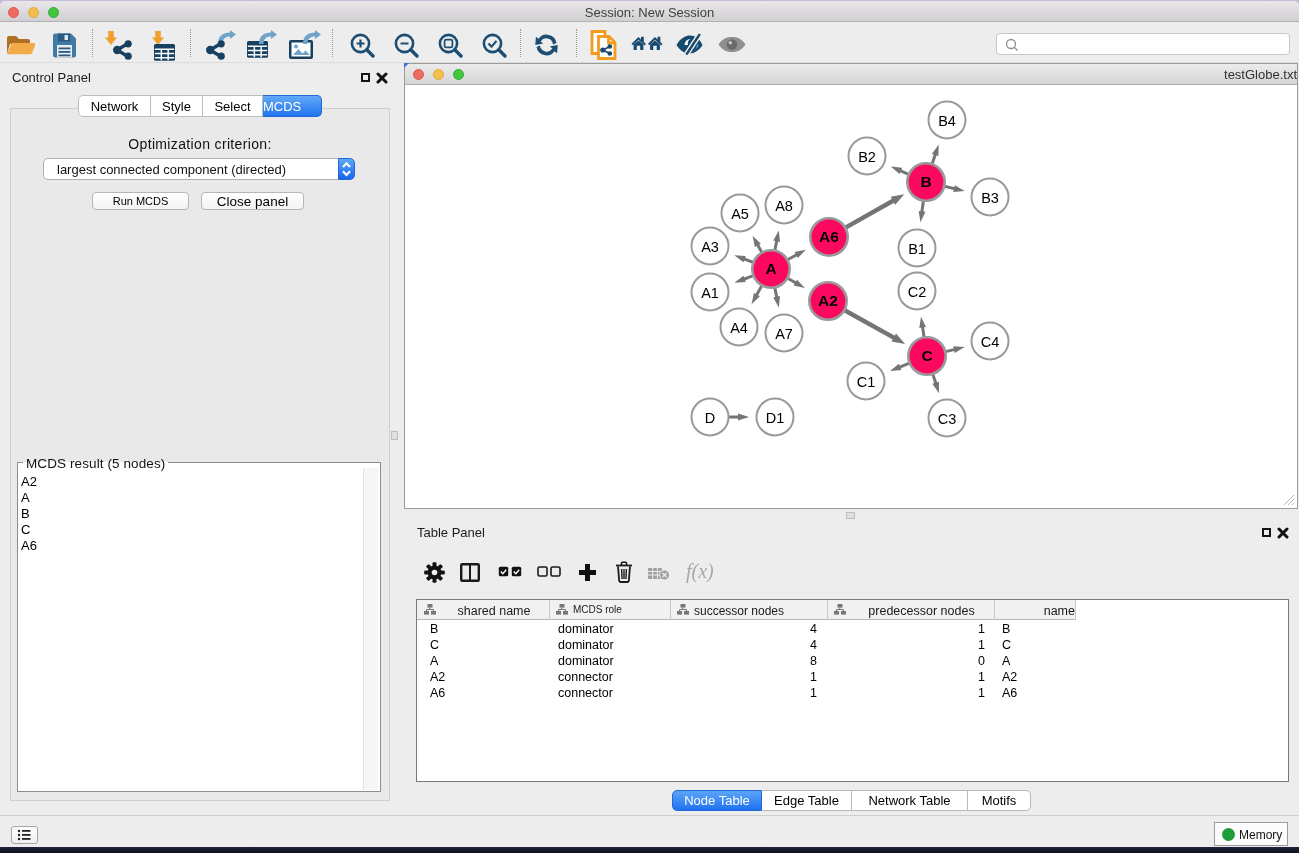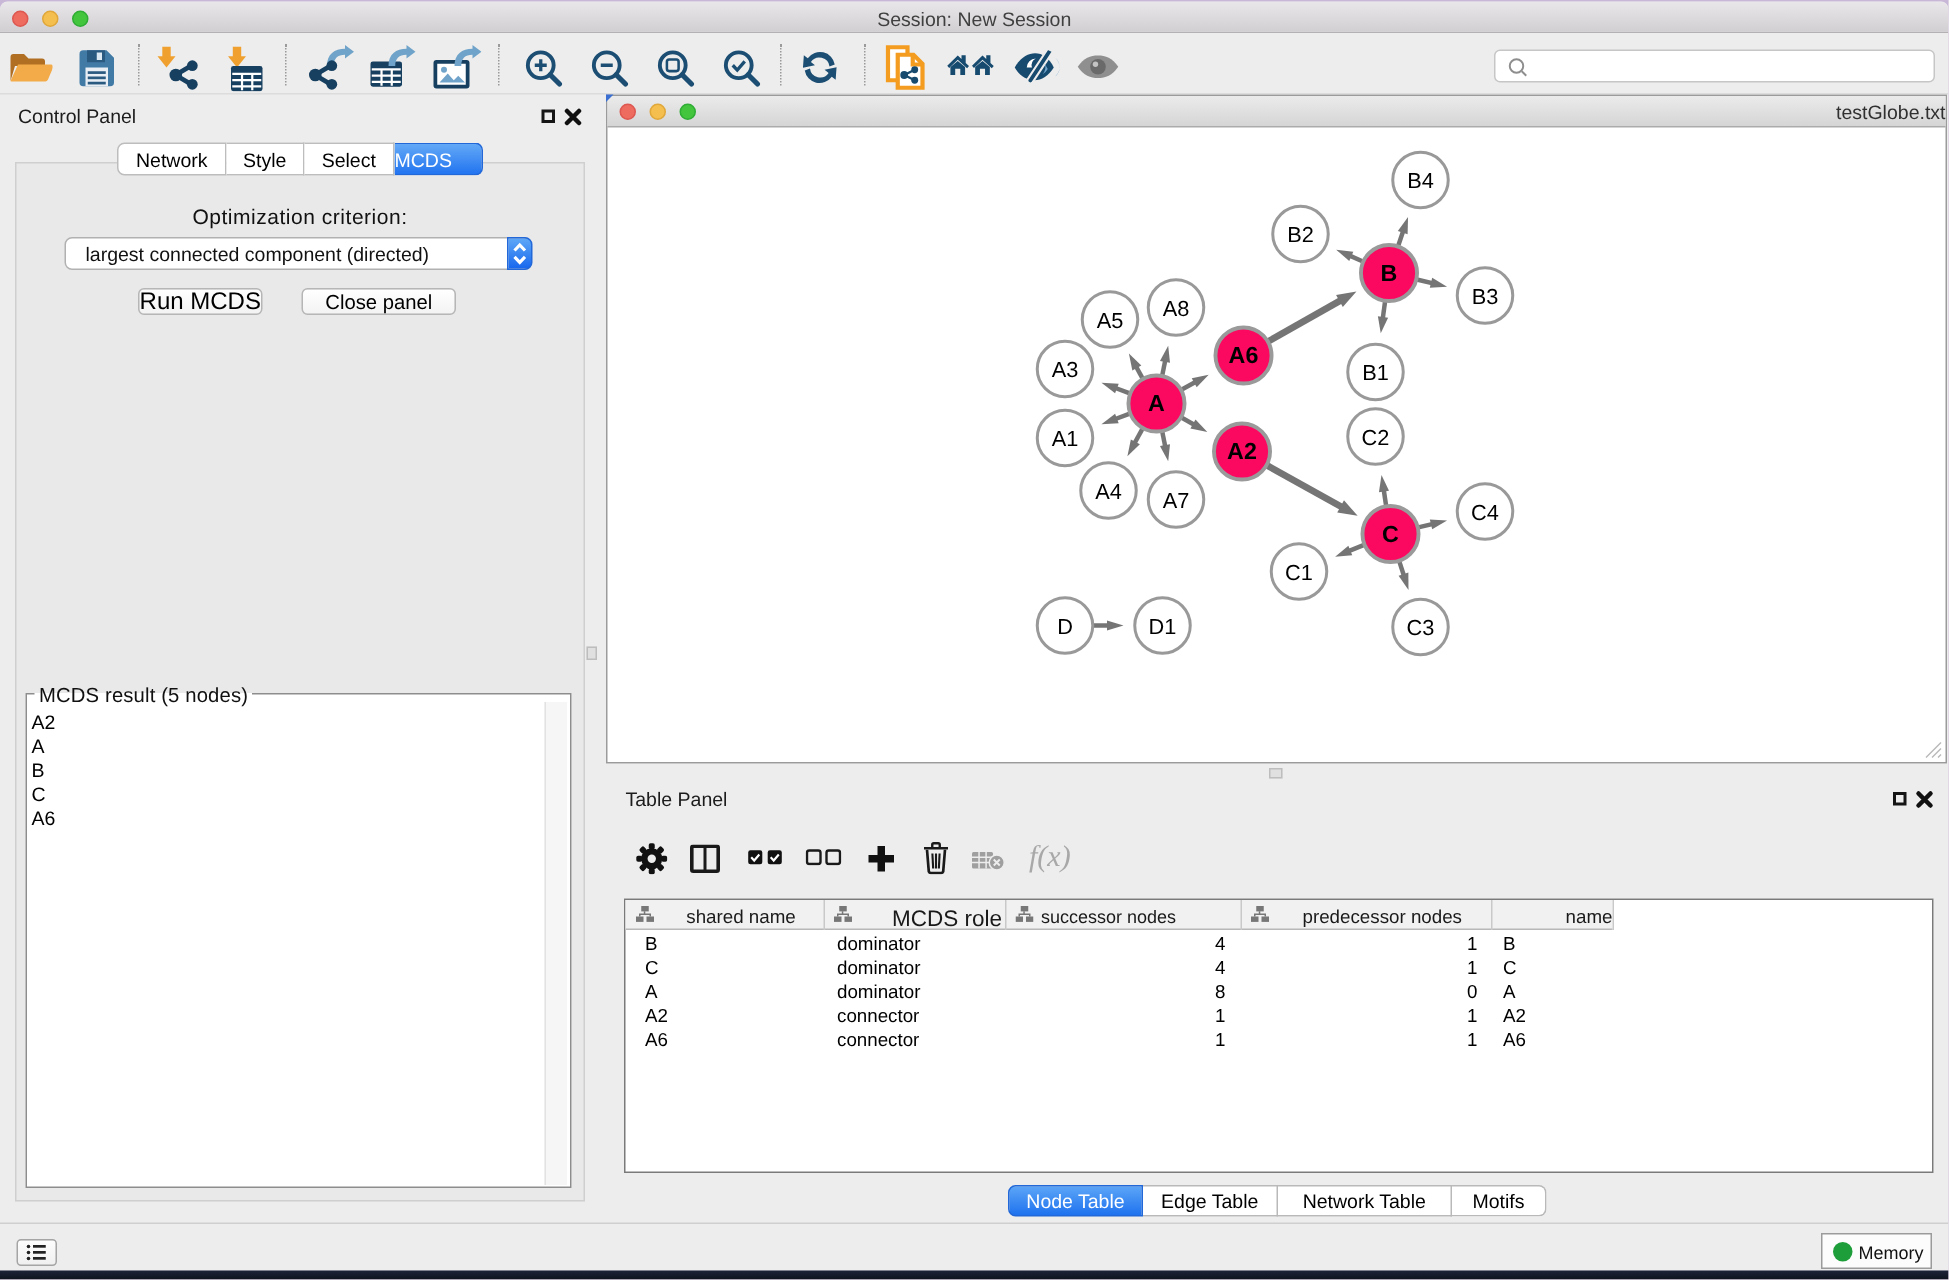--- a/index.html
+++ b/index.html
@@ -210,21 +210,21 @@
   <div class="abs" style="left:13px;top:3px;font-size:13px;color:#111">largest connected component (directed)</div>
   <div class="abs" style="left:294px;top:-1px;width:17px;height:22px;background:linear-gradient(#5ea8f7,#1767ee);border-radius:0 5px 5px 0;border:1px solid #2268d8">
     <svg width="15" height="20" viewBox="0 0 15 20">
           <g stroke="#fff" stroke-width="2.1" fill="none" stroke-linejoin="miter">
             <path d="M4 8 L7.5 4.3 L11 8"></path>
             <path d="M4 12.2 L7.5 15.9 L11 12.2"></path>
           </g>
         </svg>
   </div>
 </div>
-<div class="abs" style="left:92px;top:192px;width:83px;height:18px;background:linear-gradient(#fff,#f3f3f3);border:1px solid #b6b6b6;border-radius:4px;font-size:16px;text-align:center;line-height:17px">Run MCDS</div>
+<div class="abs" style="left:92px;top:192px;width:97px;height:18px;background:linear-gradient(#fff,#f3f3f3);border:1px solid #b6b6b6;border-radius:4px;font-size:11px;text-align:center;line-height:17px">Run MCDS</div>
 <div class="abs" style="left:201px;top:192px;width:103px;height:18px;background:linear-gradient(#fff,#f3f3f3);border:1px solid #b6b6b6;border-radius:4px;font-size:13.5px;text-align:center;line-height:17px">Close panel</div>
 
 <div class="abs" style="left:17px;top:462px;width:364px;height:330px;background:#fff;border:1px solid #8d8d8d"></div>
 <div class="abs" style="left:23px;top:455px;width:145px;height:7px;background:#e9e9e9"></div>
     <div class="abs" style="left:23px;top:462px;width:145px;height:8px;background:#fff"></div>
     <div class="abs" style="left:26px;top:455.5px;font-size:13.5px;letter-spacing:0.1px;color:#111">MCDS result (5 nodes)</div>
 <div class="abs" style="left:363px;top:468px;width:15px;height:322px;background:#f6f6f6;border-left:1px solid #e2e2e2"></div>
 <div class="abs" style="left:21px;top:474px;font-size:13px;line-height:16px;color:#000">A2<br>A<br>B<br>C<br>A6</div>
 
 <div class="abs" style="left:391px;top:431px;width:7px;height:9px;background:#e0e0e0;border:1px solid #bdbdbd"></div>
@@ -412,21 +412,21 @@
     </svg>
 <div class="abs" style="left:441px;top:603.5px;width:106px;text-align:center;font-size:12.5px;color:#1a1a1a">shared name</div>
 <svg class="abs" style="left:556px;top:604px" width="12" height="12" viewBox="0 0 12 12">
       <g fill="#777">
         <rect x="3.5" y="0" width="5" height="3.6"></rect>
         <rect x="0" y="7" width="5" height="3.6"></rect>
         <rect x="7" y="7" width="5" height="3.6"></rect>
         <path d="M5.7 3.5 v2 M2.5 7 v-1.5 h7 V7" stroke="#777" fill="none" stroke-width="1"></path>
       </g>
     </svg>
-<div class="abs" style="left:573px;top:603.5px;width:95px;text-align:right;font-size:15px;color:#1a1a1a">MCDS role</div>
+<div class="abs" style="left:573px;top:603.5px;width:95px;text-align:left;font-size:10px;color:#1a1a1a">MCDS role</div>
 <div class="abs" style="left:549px;top:600px;width:1px;height:20px;background:#c9c9c9"></div>
 <svg class="abs" style="left:677px;top:604px" width="12" height="12" viewBox="0 0 12 12">
       <g fill="#777">
         <rect x="3.5" y="0" width="5" height="3.6"></rect>
         <rect x="0" y="7" width="5" height="3.6"></rect>
         <rect x="7" y="7" width="5" height="3.6"></rect>
         <path d="M5.7 3.5 v2 M2.5 7 v-1.5 h7 V7" stroke="#777" fill="none" stroke-width="1"></path>
       </g>
     </svg>
 <div class="abs" style="left:694px;top:603.5px;width:131px;text-align:left;font-size:12px;color:#1a1a1a">successor nodes</div>

